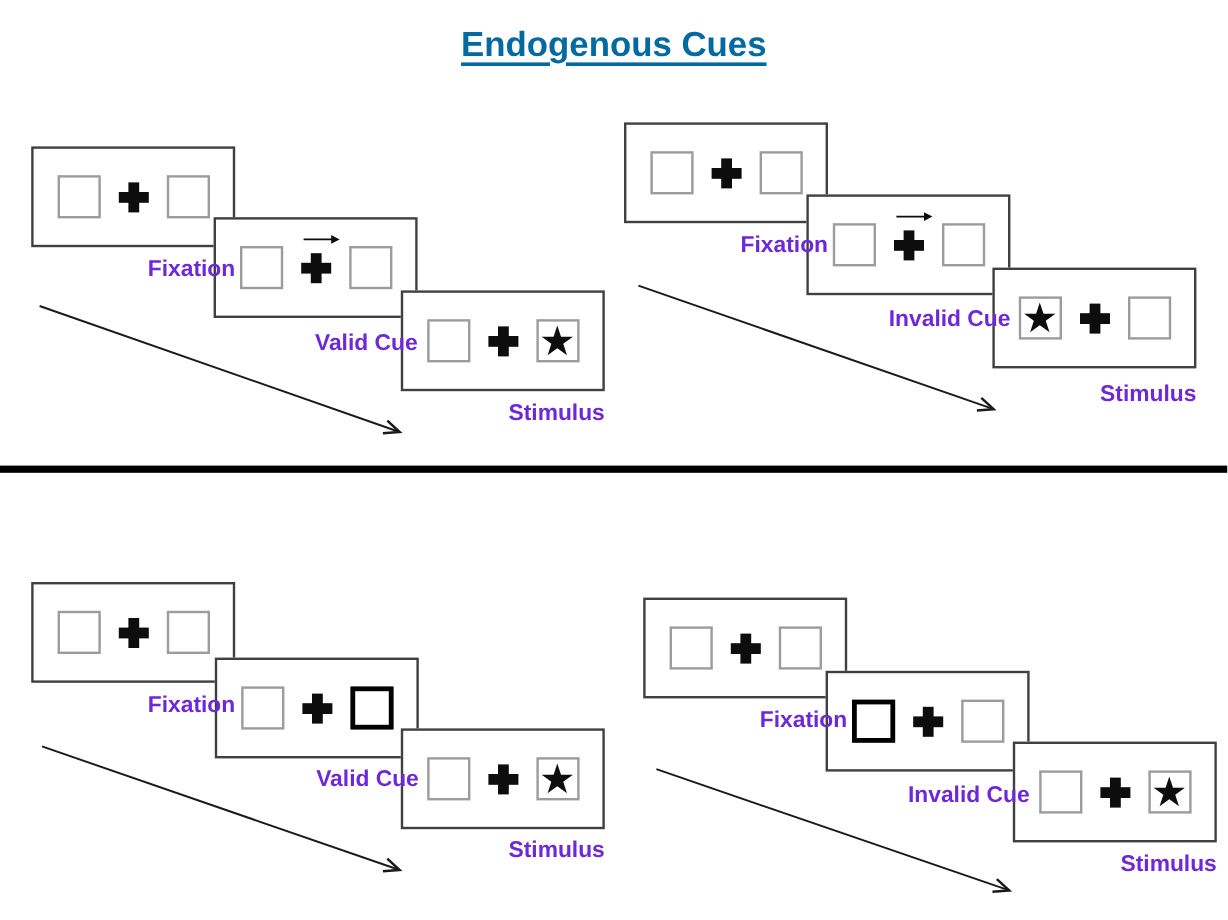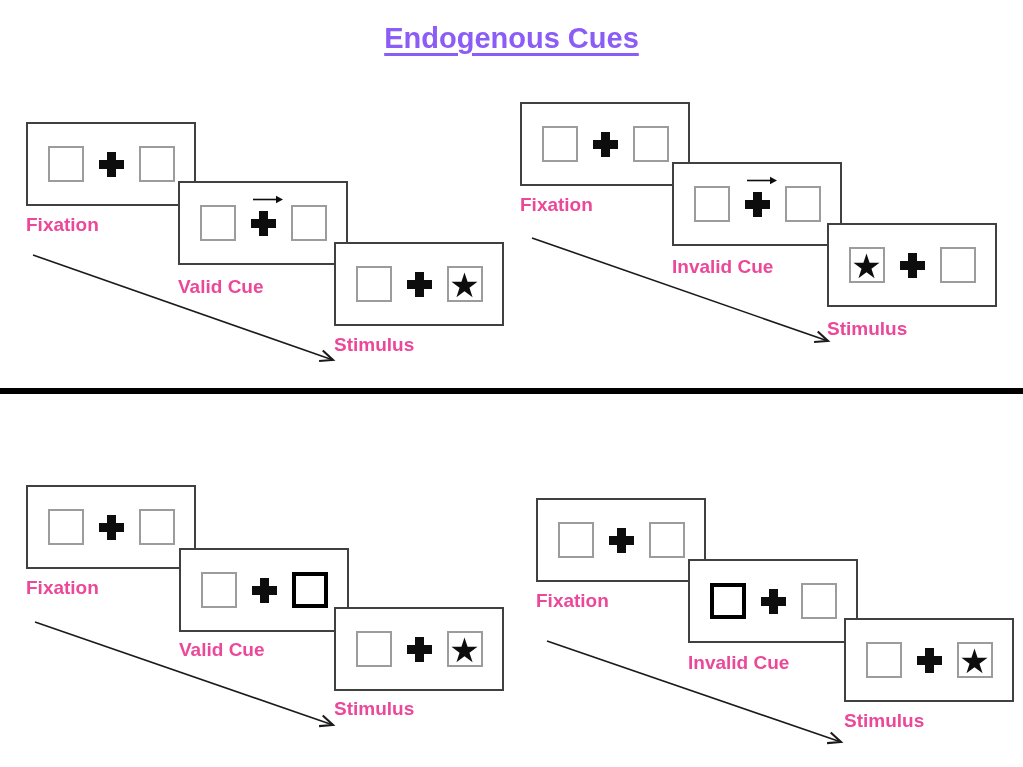--- a/index.html
+++ b/index.html
@@ -12,21 +12,21 @@
     font-family: "Liberation Sans", "DejaVu Sans", sans-serif;
     overflow: hidden;
   }
   .sec-title {
     position: absolute;
     left: 0;
     width: 100%;
     text-align: center;
     font-weight: bold;
     font-size: 29px;
-    color: #8b5cf6;
+    color: #0369a1;
     text-decoration: underline;
     text-decoration-thickness: 3px;
     text-underline-offset: 5px;
     letter-spacing: 0px;
   }
   .divider {
     position: absolute;
     left: 0;
     top: 388px;
     width: 100%;
@@ -64,24 +64,24 @@
   }
   .cue-arrow { position: absolute; left: 1px; top: -17px; width: 32px; height: 11px; }
   .star {
     font-family: "DejaVu Sans", sans-serif;
     font-size: 34px; line-height: 1; color: #0d0d0d;
     transform: translateY(1px);
   }
   .plabel {
     position: absolute;
     width: 170px;
-    text-align: left;
+    text-align: right;
     font-weight: bold;
     font-size: 19px;
-    color: #ec4899;
+    color: #6d28d9;
     z-index: 4;
   }
   .tl-arrow { position: absolute; z-index: 0; }
 </style>
 </head>
 <body>
 
 <div class="page">
 
   <div class="sec-title" style="top:22px;">Endogenous Cues</div>

